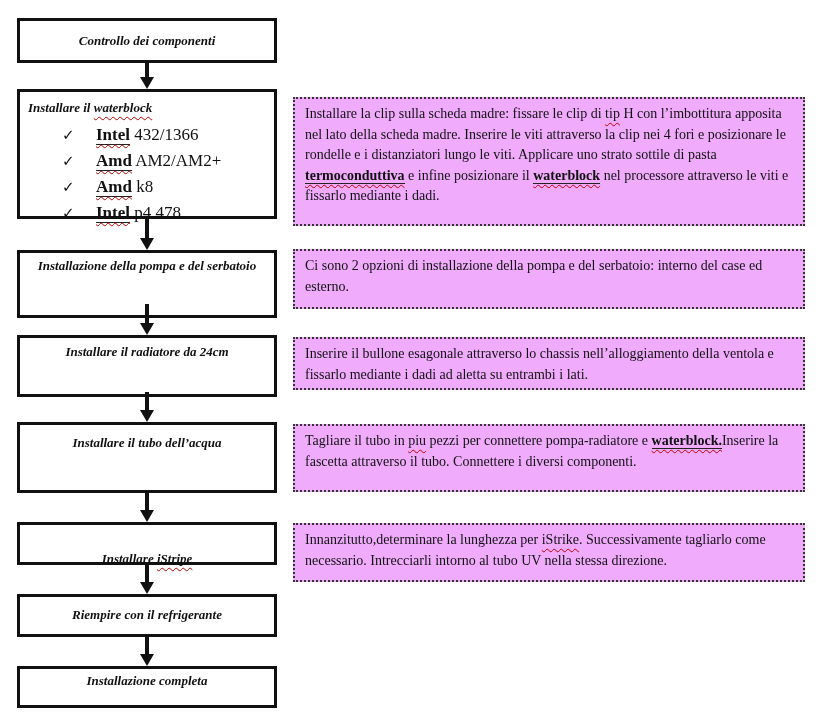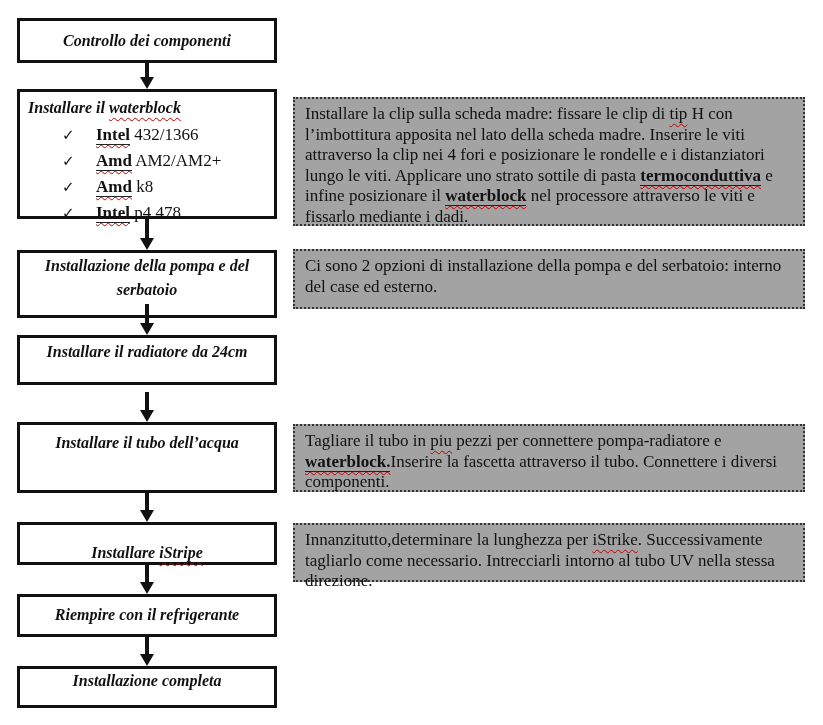--- a/index.html
+++ b/index.html
@@ -11,43 +11,43 @@
     color:#111111;
     overflow:hidden;
   }
   
   .fbox{
     position:absolute;left:17px;width:260px;
     border:3px solid #111111;
     box-sizing:border-box;background:#ffffff;
   }
   .fbox .title{
-    font-size:16px;line-height:24px;
+    font-size:13px;line-height:24px;
     font-weight:bold;font-style:italic;
     text-align:center;padding:0 6px;
   }
   .fbox .title.left{text-align:left;padding-left:8px;}
   
   .chklist{margin-top:2px;}
   .chkrow{
     display:flex;align-items:baseline;
     padding-left:42px;font-size:17px;line-height:26px;
   }
   .chkrow .chk{
     width:34px;flex:0 0 34px;
     font-family:"DejaVu Sans",sans-serif;
     font-size:15px;color:#111;
   }
   
   .note{
     position:absolute;left:293px;width:512px;
     border:2px dotted #333333;
-    box-sizing:border-box;background:#a3a3a3;
+    box-sizing:border-box;background:#f0abfc;
     padding:5px 10px 4px 10px;
-    font-size:17px;line-height:20.5px;
+    font-size:14px;line-height:20.5px;
   }
   
   .arrow{position:absolute;left:140px;width:14px;}
   .arrow::before{
     content:"";position:absolute;left:5px;top:0;bottom:10px;
     width:4px;background:#111111;
   }
   .arrow::after{
     content:"";position:absolute;left:0;bottom:0;
     width:0;height:0;
@@ -64,23 +64,23 @@
     text-underline-offset:4px;
   }
   .sq.ul{
     border-bottom:1px solid #222222;
     font-weight:bold;
   }
   
   #step-0{top:18px;height:45px;}   #step-0 .title{padding-top:8px;}
   #step-1{top:89px;height:130px;}  #step-1 .title{padding-top:4px;}
   #step-2{top:250px;height:68px;}  #step-2 .title{padding-top:1px;}
-  #step-3{top:335px;height:50px;}  #step-3 .title{padding-top:2px;}
+  #step-3{top:335px;height:62px;}  #step-3 .title{padding-top:2px;}
   #step-4{top:422px;height:71px;}  #step-4 .title{padding-top:6px;}
-  #step-5{top:522px;height:43px;}  #step-5 .title{padding-top:16px;}
+  #step-5{top:522px;height:43px;}  #step-5 .title{padding-top:22px;}
   #step-6{top:594px;height:43px;}  #step-6 .title{padding-top:6px;}
   #step-7{top:666px;height:42px;}  #step-7 .title{}
   #note-0{top:97px;height:129px;}
   #note-1{top:249px;height:60px;}
   #note-2{top:337px;height:53px;}
   #note-3{top:424px;height:68px;}
   #note-4{top:523px;height:59px;}
   #arrow-0{top:63px;height:26px;}
   #arrow-1{top:219px;height:31px;}
   #arrow-2{top:304px;height:31px;}
@@ -147,16 +147,17 @@
   <div class="arrow" id="arrow-0"></div>
   <div class="arrow" id="arrow-1"></div>
   <div class="arrow" id="arrow-2"></div>
   <div class="arrow" id="arrow-3"></div>
   <div class="arrow" id="arrow-4"></div>
   <div class="arrow" id="arrow-5"></div>
   <div class="arrow" id="arrow-6"></div>
 
   <div class="note" id="note-0"><span>Installare la clip sulla scheda madre: fissare le clip di </span><span class="sq">tip</span><span> H con l’imbottitura apposita nel lato della scheda madre. Inserire le viti attraverso la clip nei 4 fori e posizionare le rondelle e i distanziatori lungo le viti. Applicare uno strato sottile di pasta </span><span class="sq ul">termoconduttiva</span><span> e infine posizionare il </span><span class="sq ul">waterblock</span><span> nel processore attraverso le viti e fissarlo mediante i dadi.</span></div>
   <div class="note" id="note-1"><span>Ci sono 2 opzioni di installazione della pompa e del serbatoio: interno del case ed esterno.</span></div>
+  <div class="note" id="note-2"><span>Inserire il bullone esagonale attraverso lo chassis nell’alloggiamento  della ventola e fissarlo mediante i dadi ad aletta su entrambi i lati.</span></div>
   <div class="note" id="note-3"><span>Tagliare il tubo in </span><span class="sq">piu</span><span> pezzi per connettere pompa-radiatore e </span><span class="sq ul">waterblock.</span><span>Inserire la fascetta attraverso il tubo. Connettere i diversi componenti.</span></div>
   <div class="note" id="note-4"><span>Innanzitutto,determinare la lunghezza per </span><span class="sq">iStrike</span><span>. Successivamente tagliarlo come necessario. Intrecciarli intorno al tubo UV nella stessa direzione.</span></div>
 
 </div>
 
 </body></html>

